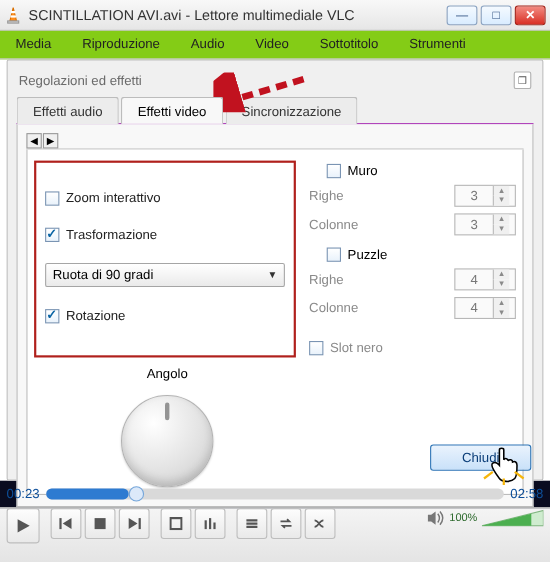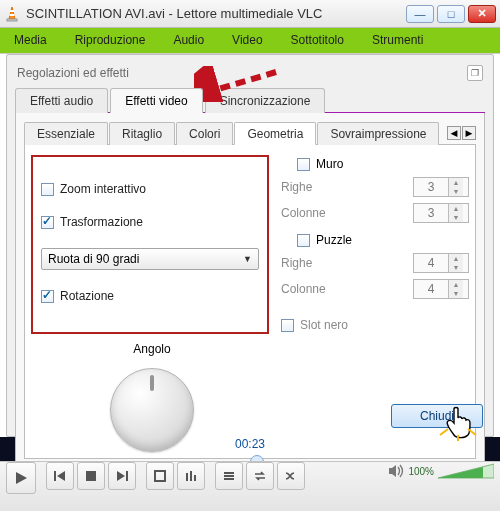--- a/index.html
+++ b/index.html
@@ -55,21 +55,21 @@
   .spin { display:flex; align-items:center; border:1px solid #b7b7b7; height:20px; background:#fafafa; }
   .spin input { width:34px; border:none; background:transparent; text-align:center; outline:none; font-size:12px; color:#777;}
   .spin .btns { display:flex; flex-direction:column; }
   .spin .up,.spin .dn { width:15px; height:9px; border-left:1px solid #bbb; font-size:7px; display:flex; align-items:center; justify-content:center; background:#f0f0f0; cursor:pointer;}
   .disabled { color:#8a8a8a; }
 
   .footer-btn { position:absolute; right:10px; bottom:8px; width:92px; height:24px; border:1px solid #2a72b5; border-radius:3px; background:linear-gradient(#eaf3fd,#c9e1f9); color:#0a3d78; display:flex; align-items:center; justify-content:center; cursor:pointer;}
   
   
   .player-bg { position:absolute; left:0; right:0; bottom:36px; height:38px; background:#0a0c20; }
-  .timeline { position:absolute; left:0; right:0; bottom:50px; height:24px; display:flex; align-items:center; padding:0 6px; gap:6px;flex-direction:column; }
+  .timeline { position:absolute; left:0; right:0; bottom:50px; height:24px; display:flex; align-items:center; padding:0 6px; gap:6px; }
   .time-lbl { color:#0d4f9a; font-variant-numeric:tabular-nums; }
   .seekbar { flex:1; height:10px; background:#d9d9d9; border-radius:5px; position:relative; }
   .seekfill { position:absolute; left:0; top:0; bottom:0; width:18%; background:#2e7bd1; border-radius:5px;}
   .seekhandle{ position:absolute; left:18%; top:-2px; width:14px; height:14px; border-radius:50%; background:#dce9f9; border:1px solid #75a6da;}
 
   .controls { position:absolute; left:0; right:0; bottom:0; height:50px; background:linear-gradient(#f4f4f4,#e4e4e4); border-top:1px solid #c3c3c3; display:flex; align-items:flex-start; padding:0 6px; gap:3px;}
   .ctrl-btn { width:28px; height:28px; border:1px solid #bdbdbd; border-radius:3px; background:linear-gradient(#fdfdfd,#e9e9e9); display:flex; align-items:center; justify-content:center; cursor:pointer;}
   .ctrl-btn.big { width:30px; height:32px; }
   .ctrl-sep { width:4px; }
   .vol-wrap { margin-left:auto; display:flex; align-items:center; gap:4px; }
@@ -119,27 +119,20 @@
   </div>
 
   <div class="tabs1">
     <div class="tab">Effetti audio</div>
     <div class="tab active">Effetti video</div>
     <div class="tab">Sincronizzazione</div>
   </div>
 
   <div class="tabpane">
     <div class="tabs2row">
-      <div class="tabs2">
-        <div class="tab2">Essenziale</div>
-        <div class="tab2">Ritaglio</div>
-        <div class="tab2">Colori</div>
-        <div class="tab2 active">Geometria</div>
-        <div class="tab2">Sovraimpressione</div>
-      </div>
       <div class="tab-arrows">
         <div class="tiny">◀</div>
         <div class="tiny">▶</div>
       </div>
     </div>
 
     <div class="geo-body">
       <div class="left-col">
         <div class="red-box">
           <div class="chk-row">

